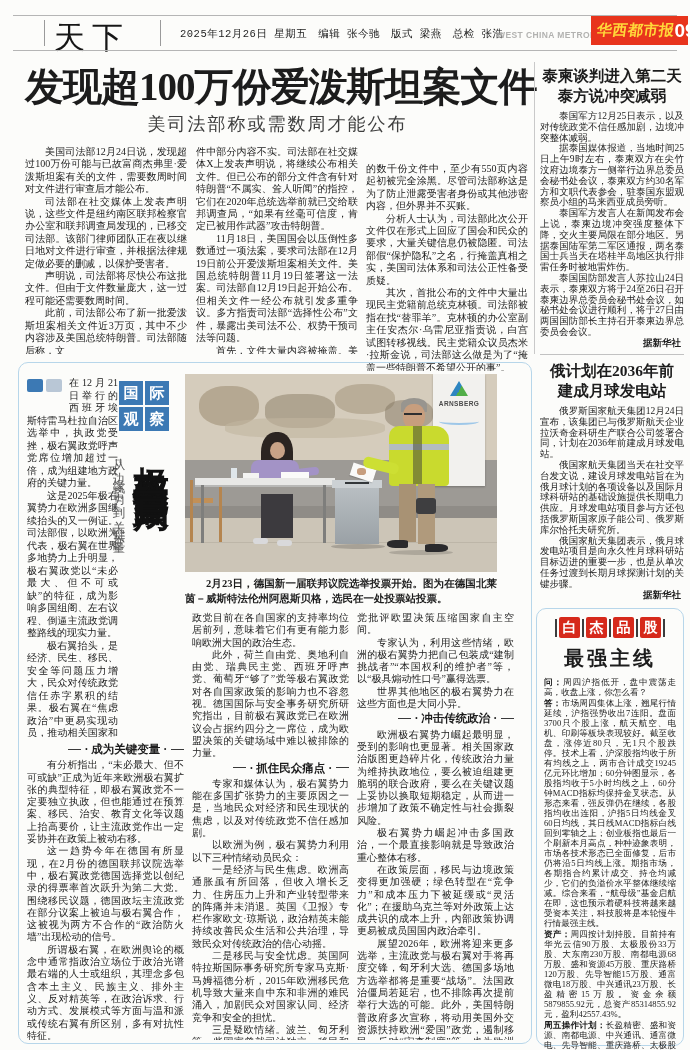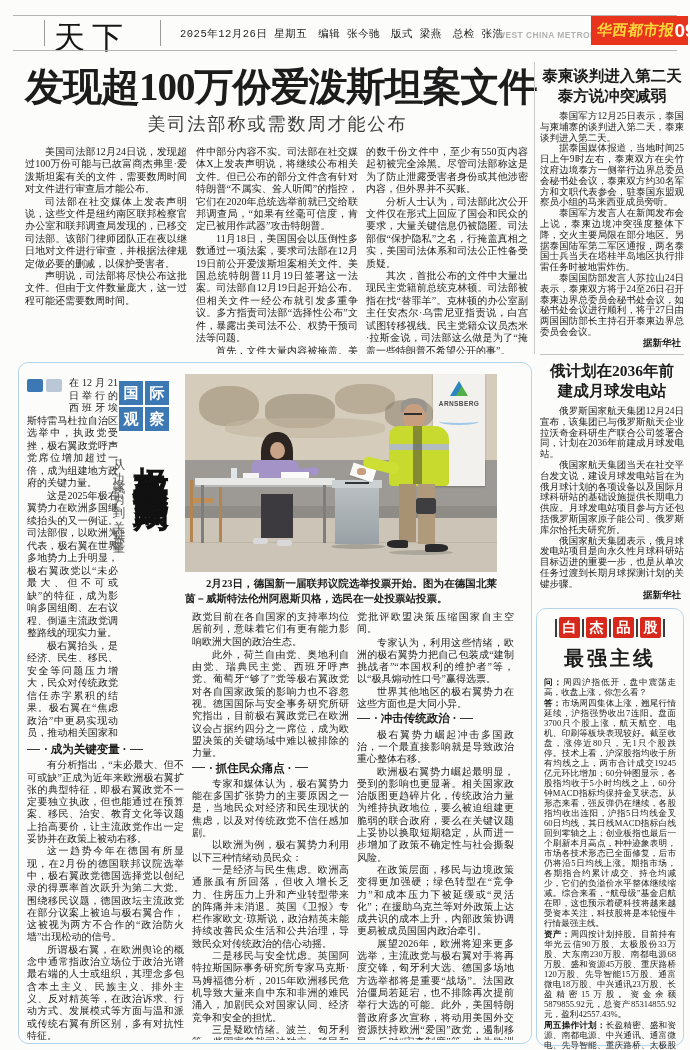--- a/index.html
+++ b/index.html
@@ -39,22 +39,22 @@
   .narrowcol{width:91px;height:360px;overflow:hidden;font-size:10px;line-height:12.5px;text-align:justify;}
   .narrowcol p{margin:0;text-indent:2em;}
   .narrowcol p.first{text-indent:0;}
   .badge{display:grid;grid-template-columns:24px 24px;grid-auto-rows:24px;gap:2px;}
   .badge span{background:#3c79b4;color:#fff;font-family:"Liberation Sans",sans-serif;font-size:15px;font-weight:bold;
               display:flex;align-items:center;justify-content:center;}
   .v-sub{writing-mode:vertical-rl;width:17px;line-height:17px;font-size:12.5px;color:#5a5a5a;letter-spacing:7px;}
   .v-title{writing-mode:vertical-rl;width:46px;line-height:46px;font-size:36px;font-weight:bold;letter-spacing:4px;color:#111;}
   .featcol{width:157px;overflow:hidden;font-size:10px;line-height:12.3px;text-align:justify;}
   .featcol p{margin:0;text-indent:2em;}
-  .featcol p.noind{text-indent:0;font-family:Liberation Mono, monospace;}
-  .sec-head{display:flex;align-items:center;justify-content:flex-start;gap:4px;font-weight:bold;font-size:11.5px;margin:2px 0 4px;text-indent:0;font-family:Liberation Serif, serif;}
+  .featcol p.noind{text-indent:0;}
+  .sec-head{display:flex;align-items:center;justify-content:flex-end;gap:4px;font-weight:bold;font-size:11.5px;margin:2px 0 4px;text-indent:0;font-family:Liberation Serif, serif;}
   .sec-head::before,.sec-head::after{content:"";width:13px;height:1px;background:#3a3a3a;}
   .sec-head b::before{content:"· ";}
   .sec-head b::after{content:" ·";}
   .caption{width:312px;height:31px;overflow:hidden;font-size:10.5px;font-weight:bold;line-height:14.8px;text-align:justify;text-indent:2em;}
   .credit{float:right;font-weight:normal;font-size:9.5px;color:#2d2d2d;}
   
   .photo{width:312px;height:198px;overflow:hidden;background:#a5a29d;}
   .photo .abs{position:absolute;}
   
   .stock-box{width:148px;height:438px;}
@@ -83,40 +83,41 @@
   </div>
   <div class="abs rule" style="left:13px;top:50px;width:664px;"></div>
 
   <div class="abs headline" style="left:25px;top:60px;">发现超100万份爱泼斯坦案文件</div>
   <div class="abs subhead" style="left:25px;top:112px;">美司法部称或需数周才能公布</div>
 
   <div class="abs bodycol" style="left:25px;top:146px;">
     <p>美国司法部12月24日说，发现超过100万份可能与已故富商杰弗里·爱泼斯坦案有关的文件，需要数周时间对文件进行审查后才能公布。</p>
     <p>司法部在社交媒体上发表声明说，这些文件是纽约南区联邦检察官办公室和联邦调查局发现的，已移交司法部。该部门律师团队正在夜以继日地对文件进行审查，并根据法律规定做必要的删减，以保护受害者。</p>
     <p>声明说，司法部将尽快公布这批文件。但由于文件数量庞大，这一过程可能还需要数周时间。</p>
+    <p>此前，司法部公布了新一批爱泼斯坦案相关文件近3万页，其中不少内容涉及美国总统特朗普。司法部随后称，文</p>
   </div>
   <div class="abs bodycol" style="left:196px;top:146px;">
     <p class="noind">件中部分内容不实。司法部在社交媒体X上发表声明说，将继续公布相关文件。但已公布的部分文件含有针对特朗普“不属实、耸人听闻”的指控，它们在2020年总统选举前就已交给联邦调查局，“如果有丝毫可信度，肯定已被用作武器”攻击特朗普。</p>
     <p>11月18日，美国国会以压倒性多数通过一项法案，要求司法部在12月19日前公开爱泼斯坦案相关文件。美国总统特朗普11月19日签署这一法案。司法部自12月19日起开始公布。但相关文件一经公布就引发多重争议。多方指责司法部“选择性公布”文件，暴露出美司法不公、权势干预司法等问题。</p>
     <p>首先，文件大量内容被掩盖。美国哥伦比亚广播公司报道说，司法部发布</p>
   </div>
-  <div class="abs bodycol" style="left:366px;top:146px;">
+  <div class="abs bodycol" style="left:366px;top:163px;">
     <p class="noind">的数千份文件中，至少有550页内容起初被完全涂黑。尽管司法部称这是为了防止泄露受害者身份或其他涉密内容，但外界并不买账。</p>
     <p>分析人士认为，司法部此次公开文件仅在形式上回应了国会和民众的要求，大量关键信息仍被隐匿。司法部假“保护隐私”之名，行掩盖真相之实，美国司法体系和司法公正性备受质疑。</p>
     <p>其次，首批公布的文件中大量出现民主党籍前总统克林顿。司法部被指在找“替罪羊”。克林顿的办公室副主任安杰尔·乌雷尼亚指责说，白宫试图转移视线。民主党籍众议员杰米·拉斯金说，司法部这么做是为了“掩盖一些特朗普不希望公开的事”。</p>
 
   </div>
 
   <div class="abs" style="left:534px;top:62px;width:1px;height:292px;background:#c9c9c9;"></div>
 
   <div class="abs sidebar" style="left:540px;top:66px;height:286px;">
     <div class="side-title">泰柬谈判进入第二天</div>
     <div class="side-title">泰方说冲突减弱</div>
     <div class="side-body">
-      <p>泰国军方12月25日表示，泰国与柬埔寨的谈判进入第二天，泰柬谈判进入第二天。</p>
+      <p>泰国军方12月25日表示，以及对传统政党不信任感加剧，边境冲突整体减弱。</p>
       <p>据泰国媒体报道，当地时间25日上午9时左右，泰柬双方在尖竹汶府边境泰方一侧举行边界总委员会秘书处会议，泰柬双方约30名军方和文职代表参会，驻泰国东盟观察员小组的马来西亚成员旁听。</p>
       <p>泰国军方发言人在新闻发布会上说，泰柬边境冲突强度整体下降，交火主要局限在部分地区。另据泰国陆军第二军区通报，两名泰国士兵当天在塔桂半岛地区执行排雷任务时被地雷炸伤。</p>
       <p>泰国国防部发言人苏拉山24日表示，泰柬双方将于24至26日召开泰柬边界总委员会秘书处会议，如秘书处会议进行顺利，将于27日由两国国防部长主持召开泰柬边界总委员会会议。</p>
       <p class="byline">据新华社</p>
     </div>
   </div>
 
   <div class="abs rule" style="left:540px;top:354px;width:144px;background:#c2c2c2;"></div>
 
   <div class="abs sidebar" style="left:540px;top:361px;height:242px;">
@@ -237,22 +238,22 @@
     <p>三是疑欧情绪。波兰、匈牙利等一些国家曾就司法独立、移民和国家治理等问题与欧盟发生矛盾，一些政</p>
   </div>
 
   <div class="abs featcol" style="left:357px;top:612px;height:428px;">
     <p class="noind">党批评欧盟决策压缩国家自主空间。</p>
     <p>专家认为，利用这些情绪，欧洲的极右翼势力把自己包装成“建制挑战者”“本国权利的维护者”等，以“极具煽动性口号”赢得选票。</p>
     <p>世界其他地区的极右翼势力在这些方面也是大同小异。</p>
     <div class="sec-head">
         <b>冲击传统政治</b>
       </div>
+    <p>欧洲极右翼势力崛起最明显，受到的影响也更显著。相关国家政治版图更趋碎片化，传统政治力量为维持执政地位，要么被迫组建更脆弱的联合政府，要么在关键议题上妥协以换取短期稳定，从而进一步增加了政策不确定性与社会撕裂风险。</p>
     <p>极右翼势力崛起冲击多国政治，一个最直接影响就是导致政治重心整体右移。</p>
-    <p>欧洲极右翼势力崛起最明显，受到的影响也更显著。相关国家政治版图更趋碎片化，传统政治力量为维持执政地位，要么被迫组建更脆弱的联合政府，要么在关键议题上妥协以换取短期稳定，从而进一步增加了政策不确定性与社会撕裂风险。</p>
     <p>在政策层面，移民与边境政策变得更加强硬；绿色转型在“竞争力”和成本压力下被延缓或“灵活化”；在援助乌克兰等对外政策上达成共识的成本上升，内部政策协调更易被成员国国内政治牵引。</p>
     <p>展望2026年，欧洲将迎来更多选举，主流政党与极右翼对手将再度交锋，匈牙利大选、德国多场地方选举都将是重要“战场”。法国政治僵局若延宕，也不排除再次提前举行大选的可能。此外，美国特朗普政府多次宣称，将动用美国外交资源扶持欧洲“爱国”政党，遏制移民、反对“审查制度”等，也为欧洲极右翼的跨国动员增添外部变量。</p>
 
   </div>
 
   <div class="abs bluebox stock-box" style="left:536px;top:608px;">
     <div class="brand-row">
       <span class="brand-sep"></span>
       <span class="brand-box">白</span>
       <span class="brand-sep"></span>

